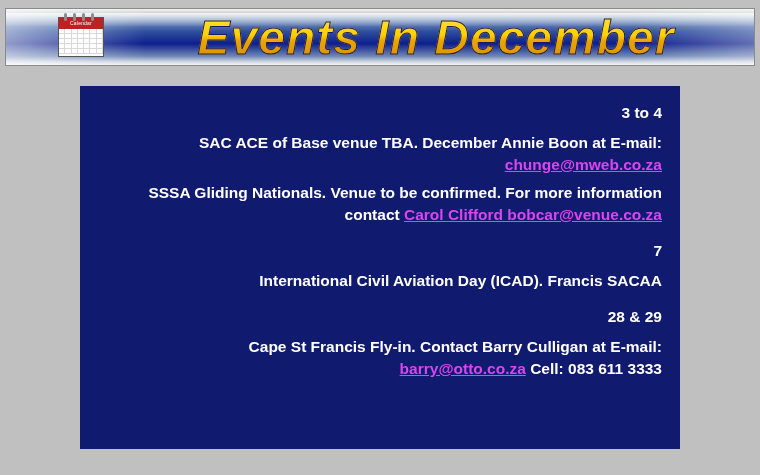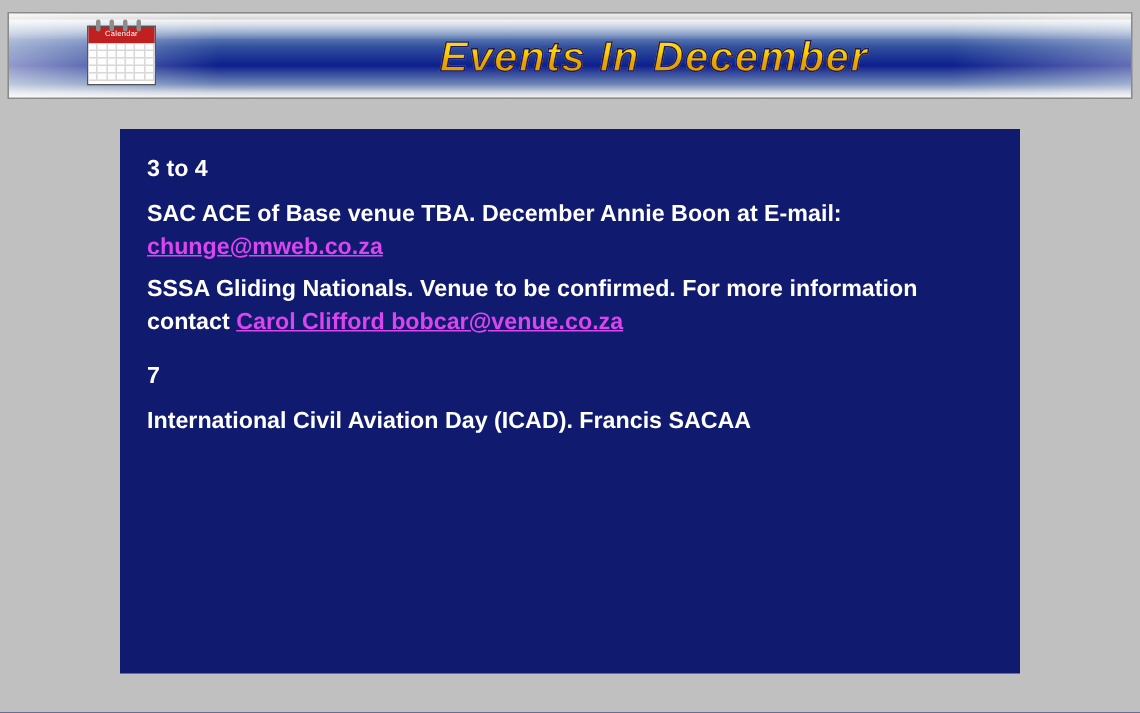--- a/index.html
+++ b/index.html
@@ -120,21 +120,21 @@
 
   .banner-title {
     position: absolute;
     left: 130px;
     top: 0;
     width: 600px;
     height: 58px;
     line-height: 58px;
     text-align: center;
     font-family: "Liberation Sans", sans-serif;
-    font-size: 28px;
+    font-size: 48px;
     font-weight: bold;
     font-style: italic;
     letter-spacing: 1px;
     background: linear-gradient(to bottom, #ffe64d 0%, #ffd000 45%, #e8a400 55%, #d48a00 100%);
     -webkit-background-clip: text;
     background-clip: text;
     color: transparent;
     -webkit-text-stroke: 1px #1a1a66;
     white-space: nowrap;
   }
@@ -143,21 +143,21 @@
   .panel {
     position: absolute;
     left: 80px;
     top: 86px;
     width: 600px;
     height: 363px;
     background: #101a6e;
     box-sizing: border-box;
     padding: 12px 18px 0 18px;
     color: #ffffff;
-    text-align: left;
+    text-align: right;
   }
   .entry {
     margin: 0;
   }
   .date {
     font-size: 15.5px;
     font-weight: bold;
     margin: 12px 0 0 0;
     line-height: 26px;
     color: #ffffff;
@@ -254,14 +254,18 @@
 
   <div class="entry">
     <p class="desc"><span>SSSA Gliding Nationals. Venue to be confirmed. For more information contact </span><a class="link" href="#">Carol Clifford bobcar@venue.co.za</a></p>
   </div>
 
   <div class="entry">
     <p class="date">7</p>
     <p class="desc"><span>International Civil Aviation Day (ICAD). Francis SACAA</span></p>
   </div>
 
+  <div class="entry">
+    <p class="date">28 &amp; 29</p>
+    <p class="desc"><span>Cape St Francis Fly-in. Contact Barry Culligan at E-mail:</span><br><a class="link" href="#">barry@otto.co.za</a><span> Cell: 083 611 3333</span></p>
+  </div>
 
 </div>
 
 </body></html>

